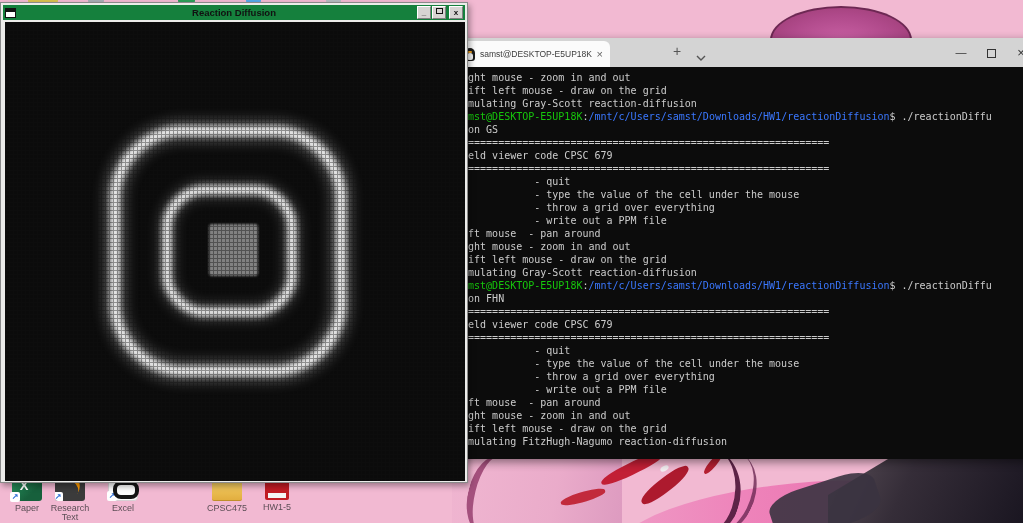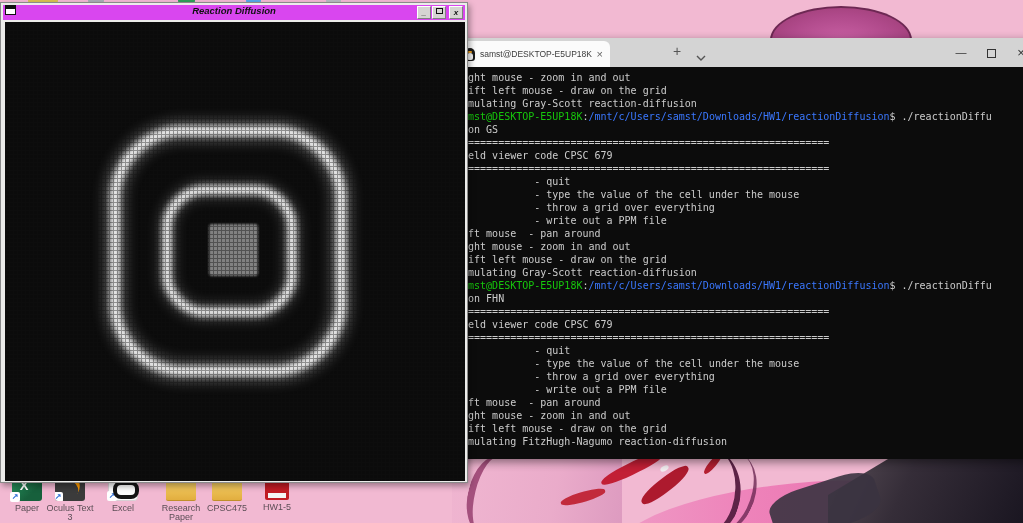--- a/index.html
+++ b/index.html
@@ -80,21 +80,21 @@
   #twc-max { left:528px; }
   #twc-close { left:558px; font-size:13px; }
   .twc-box { display:inline-block; width:9px; height:9px; border:1px solid #333; vertical-align:middle; }
   #terminal-output { padding:4px 0 0 8px; font-family:"DejaVu Sans Mono", monospace; font-size:10px;
     line-height:13px; color:var(--term-fg,#ccc); }
   .tline { white-space:pre; }
 
   
   #rd-window { position:absolute; left:0; top:2px; width:468px; height:481px; z-index:30;
     background:#ececea; border:1px solid #8a8a8a; padding:2px; box-shadow:2px 3px 6px rgba(0,0,0,.35); }
-  #rd-titlebar { position:relative; height:15px; background:#d946ef; display:flex; align-items:flex-start;font-style:italic; }
+  #rd-titlebar { position:relative; height:15px; background:#15803d; display:flex; align-items:center; }
   #rd-title { position:absolute; left:0; right:0; text-align:center; font-size:9.5px; font-weight:bold; color:#111; }
   .rd-sysicon { position:relative; width:11px; height:10px; margin-left:2px; background:#fff; border:1px solid #111; z-index:1; }
   .rd-sysicon::before { content:""; position:absolute; left:0; right:0; top:0; height:3px; background:#111; }
   #rd-buttons { position:absolute; right:2px; top:1px; display:flex; gap:1px; z-index:1; }
   .rd-btn { width:14px; height:13px; background:#d6d4d2; border:1px solid;
     border-color:#fff #7f7f7f #7f7f7f #fff; font-size:8px; font-weight:bold; color:#111;
     text-align:center; line-height:11px; }
   .rd-btn.close { margin-left:2px; }
   #rd-canvas { position:absolute; left:4px; top:19px; width:460px; height:459px; background:#0b0b0b; }
 </style>
@@ -133,37 +133,30 @@
         </div>
         <div class="dicon-label">
           <div>Paper</div>
         </div>
       </div>
       <div class="dicon" style="left: 46px;">
         <div class="dicon-img ic-sublime">
           <span class="shortcut-badge">↗</span>
         </div>
         <div class="dicon-label">
-          <div>Oculus Text</div>
+          <div>Research Text</div>
           <div>3</div>
         </div>
       </div>
       <div class="dicon" style="left: 99px;">
         <div class="dicon-img ic-oculus">
           <span class="shortcut-badge">↗</span>
         </div>
         <div class="dicon-label">
           <div>Excel</div>
-        </div>
-      </div>
-      <div class="dicon" style="left: 157px;">
-        <div class="dicon-img ic-folder"></div>
-        <div class="dicon-label">
-          <div>Research</div>
-          <div>Paper</div>
         </div>
       </div>
       <div class="dicon" style="left: 203px;">
         <div class="dicon-img ic-folder"></div>
         <div class="dicon-label">
           <div>CPSC475</div>
         </div>
       </div>
       <div class="dicon" style="left: 253px;">
         <div class="dicon-img ic-pdf">

